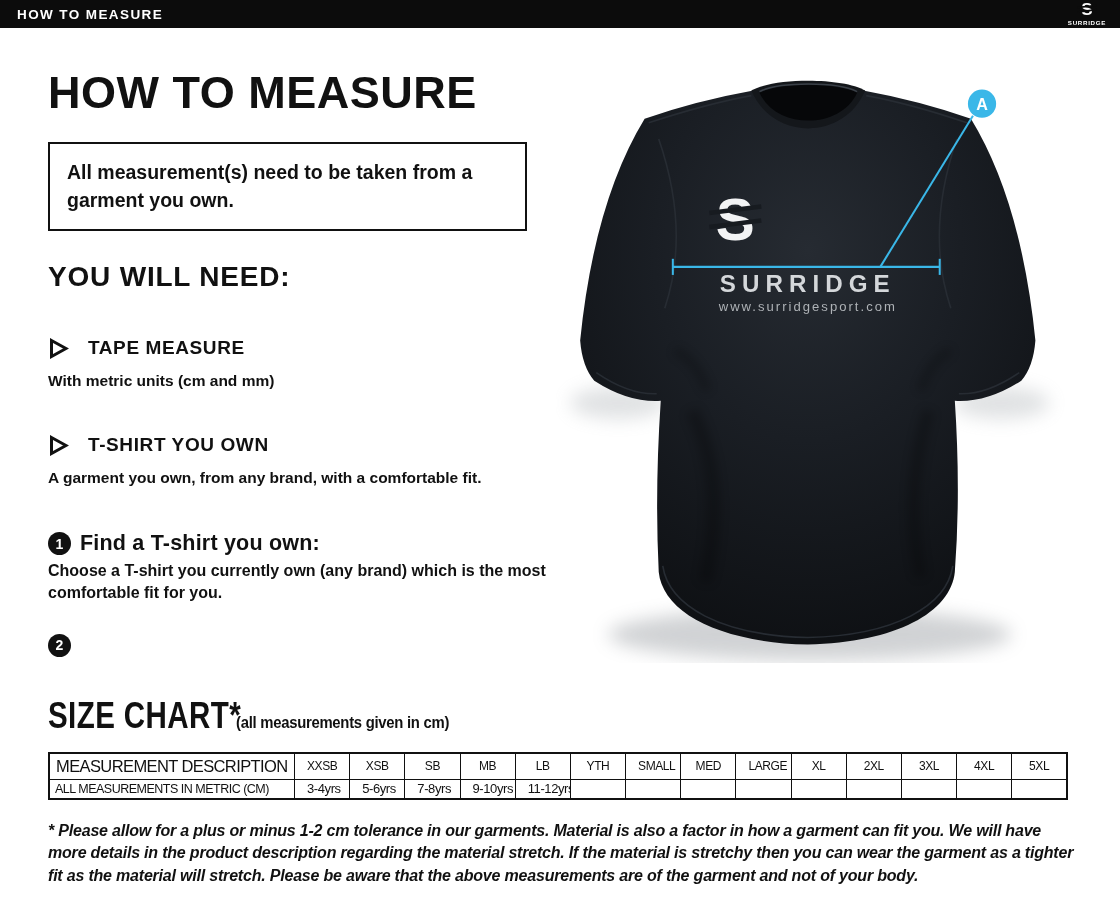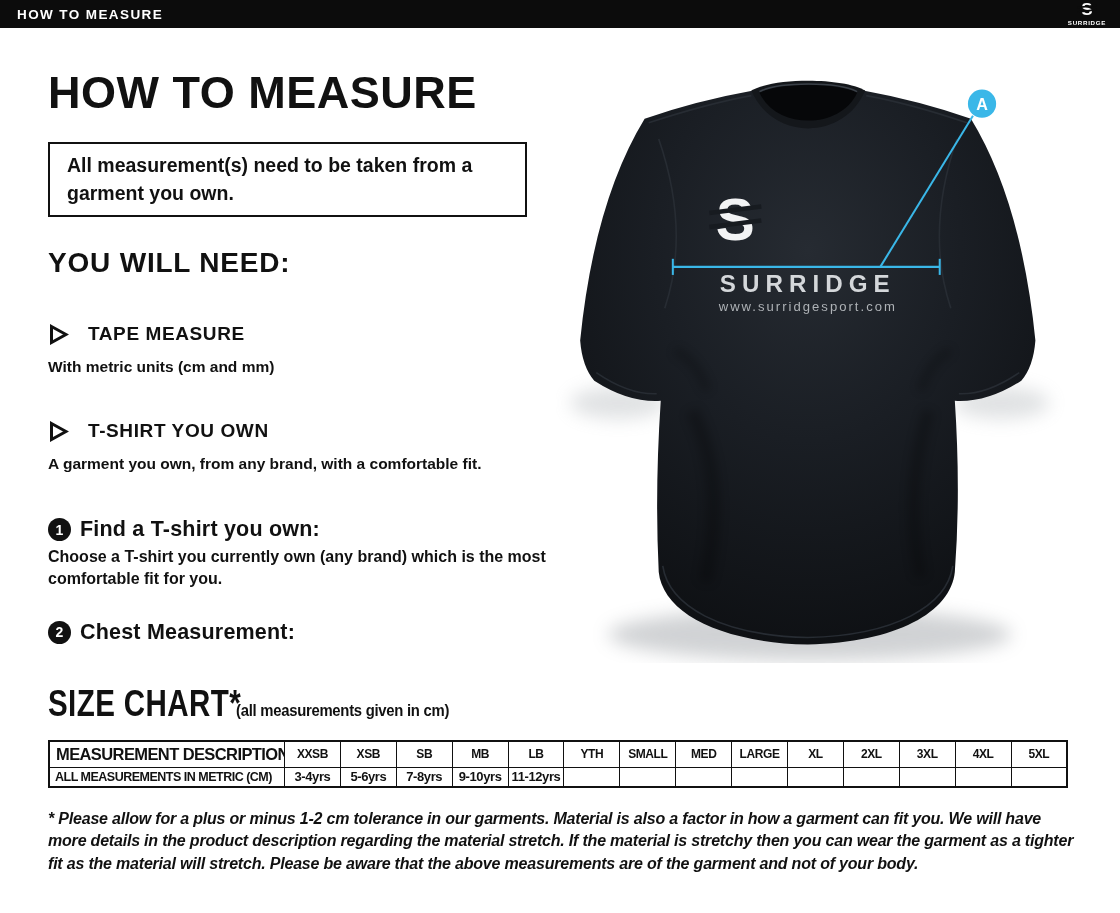--- a/index.html
+++ b/index.html
@@ -16,21 +16,21 @@
     color:#fff;font-size:13.5px;font-weight:bold;letter-spacing:1.4px;padding-left:17px;
   }
   .brand{padding-right:10px;display:flex;align-items:center;}
   
   .content{position:absolute;top:28px;left:0;width:1120px;}
   .col{margin-left:48px;}
   h1.page-title{
     margin:42px 0 0 0;font-size:45px;line-height:1;font-weight:bold;letter-spacing:0.5px;
   }
   .notice-box{
-    margin-top:27px;width:441px;border:2.5px solid #111;padding:8px 17px;
+    margin-top:27px;width:441px;border:2.5px solid #111;padding:15px 17px;
   }
   .notice-box p{margin:0;font-size:19.5px;font-weight:bold;line-height:1.42;}
   h2.need-heading{
     margin:30px 0 0 0;font-size:28px;font-weight:bold;letter-spacing:0.8px;
   }
   .need-item{margin-top:35px;}
   .need-item .row{display:flex;align-items:center;gap:10px;}
   .need-item h3{margin:9px;font-size:19px;font-weight:bold;letter-spacing:0.6px;}
   .need-item p{margin:4px 0 0 0;font-size:15.5px;font-weight:bold;}
   .step{margin-top:44px;}
@@ -51,21 +51,21 @@
   }
   .size-chart-sub{
     font-size:16.5px;font-weight:bold;margin-left:-48px;letter-spacing:-0.3px;
     display:inline-block;transform:scaleX(0.9);transform-origin:left bottom;white-space:nowrap;
   }
   table.size-table{
     border-collapse:collapse;table-layout:fixed;width:1020px;margin-top:15px;
     border:2.5px solid #111;
   }
   .size-table th,.size-table td{
-    border:1.6px solid #111;text-align:center;padding:1px 2px;font-weight:bold;
+    border:1.6px solid #111;text-align:center;padding:1px 12px;font-weight:normal;
     letter-spacing:-0.4px;white-space:nowrap;overflow:hidden;
   }
   .size-table thead th{font-size:12px;height:23px;}
   .size-table thead th.first{font-size:16.5px;text-align:left;padding-left:6px;width:226px;letter-spacing:-0.6px;}
   .size-table td.first{text-align:left;padding-left:5px;}
   .size-table tbody tr:first-child td{font-size:12px;height:16px;margin-top:32px;}
   .size-table tbody tr:first-child td.first{font-size:12.5px;letter-spacing:-0.5px;}
   .size-table tbody tr:last-child td{font-size:13px;height:16px;}
   .size-table tbody tr:last-child td.first{font-size:12.5px;}
   .disclaimer{
@@ -127,21 +127,20 @@
       <div class="row">
         <span class="step-badge">1</span>
         <h3>Find a T-shirt you own:</h3>
       </div>
       <p>Choose a T-shirt you currently own (any brand) which is the most comfortable fit for you.</p>
     </div>
 
     <div class="step second">
       <div class="row">
         <span class="step-badge">2</span>
-        <h3>Chest Measurement:</h3>
       </div>
     </div>
 
     <div class="size-chart-head">
       <span class="size-chart-title">SIZE CHART*</span>
       <span class="size-chart-sub">(all measurements given in cm)</span>
     </div>
 
     <table class="size-table">
         <thead>

